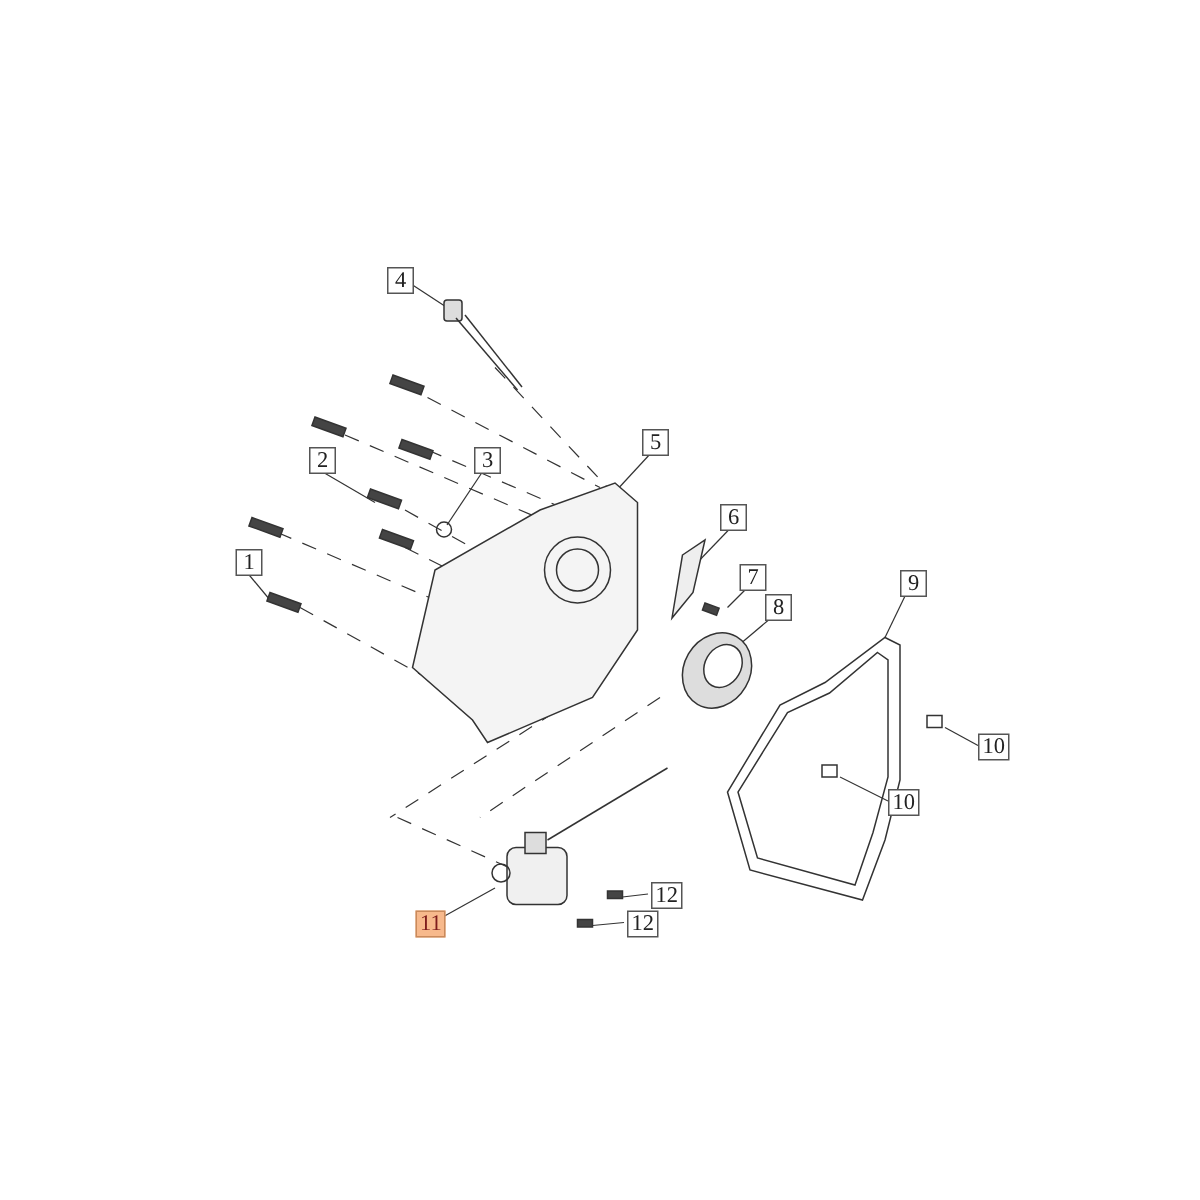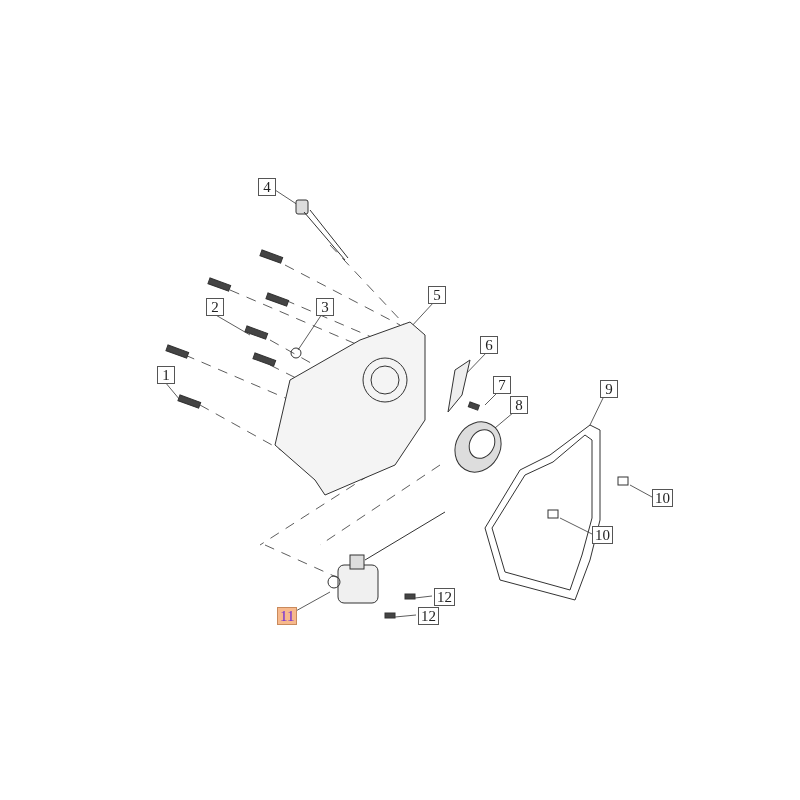--- a/index.html
+++ b/index.html
@@ -1,20 +1,20 @@
 <!DOCTYPE html>
 <html><head>
 <meta charset="utf-8">
 <style>
   html,body{margin:0;padding:0;background:#ffffff;}
   body{width:800px;height:800px;position:relative;overflow:hidden;font-family:"Liberation Serif",serif;}
   #diagram{position:absolute;left:0;top:0;width:800px;height:800px;}
   .callout{position:absolute;height:16px;min-width:12px;padding:0 2px;border:1px solid #555;background:#fff;
     font-family:"Liberation Serif",serif;font-size:15px;line-height:16px;text-align:center;color:#222;box-sizing:content-box;}
-  .callout.hl{background:#f7b98c;border-color:#c98a5c;color:#6d28d9;}
+  .callout.hl{background:#f7b98c;border-color:#c98a5c;color:#7f1d1d;}
 </style>
 </head>
 <body>
 
 <div id="diagram">
   <svg width="800" height="800" viewBox="0 0 800 800">
     <g fill="none" stroke="#333" stroke-width="1">
 
       <g stroke-width="0.8">
         <line x1="272" y1="188" x2="298" y2="205"></line>

